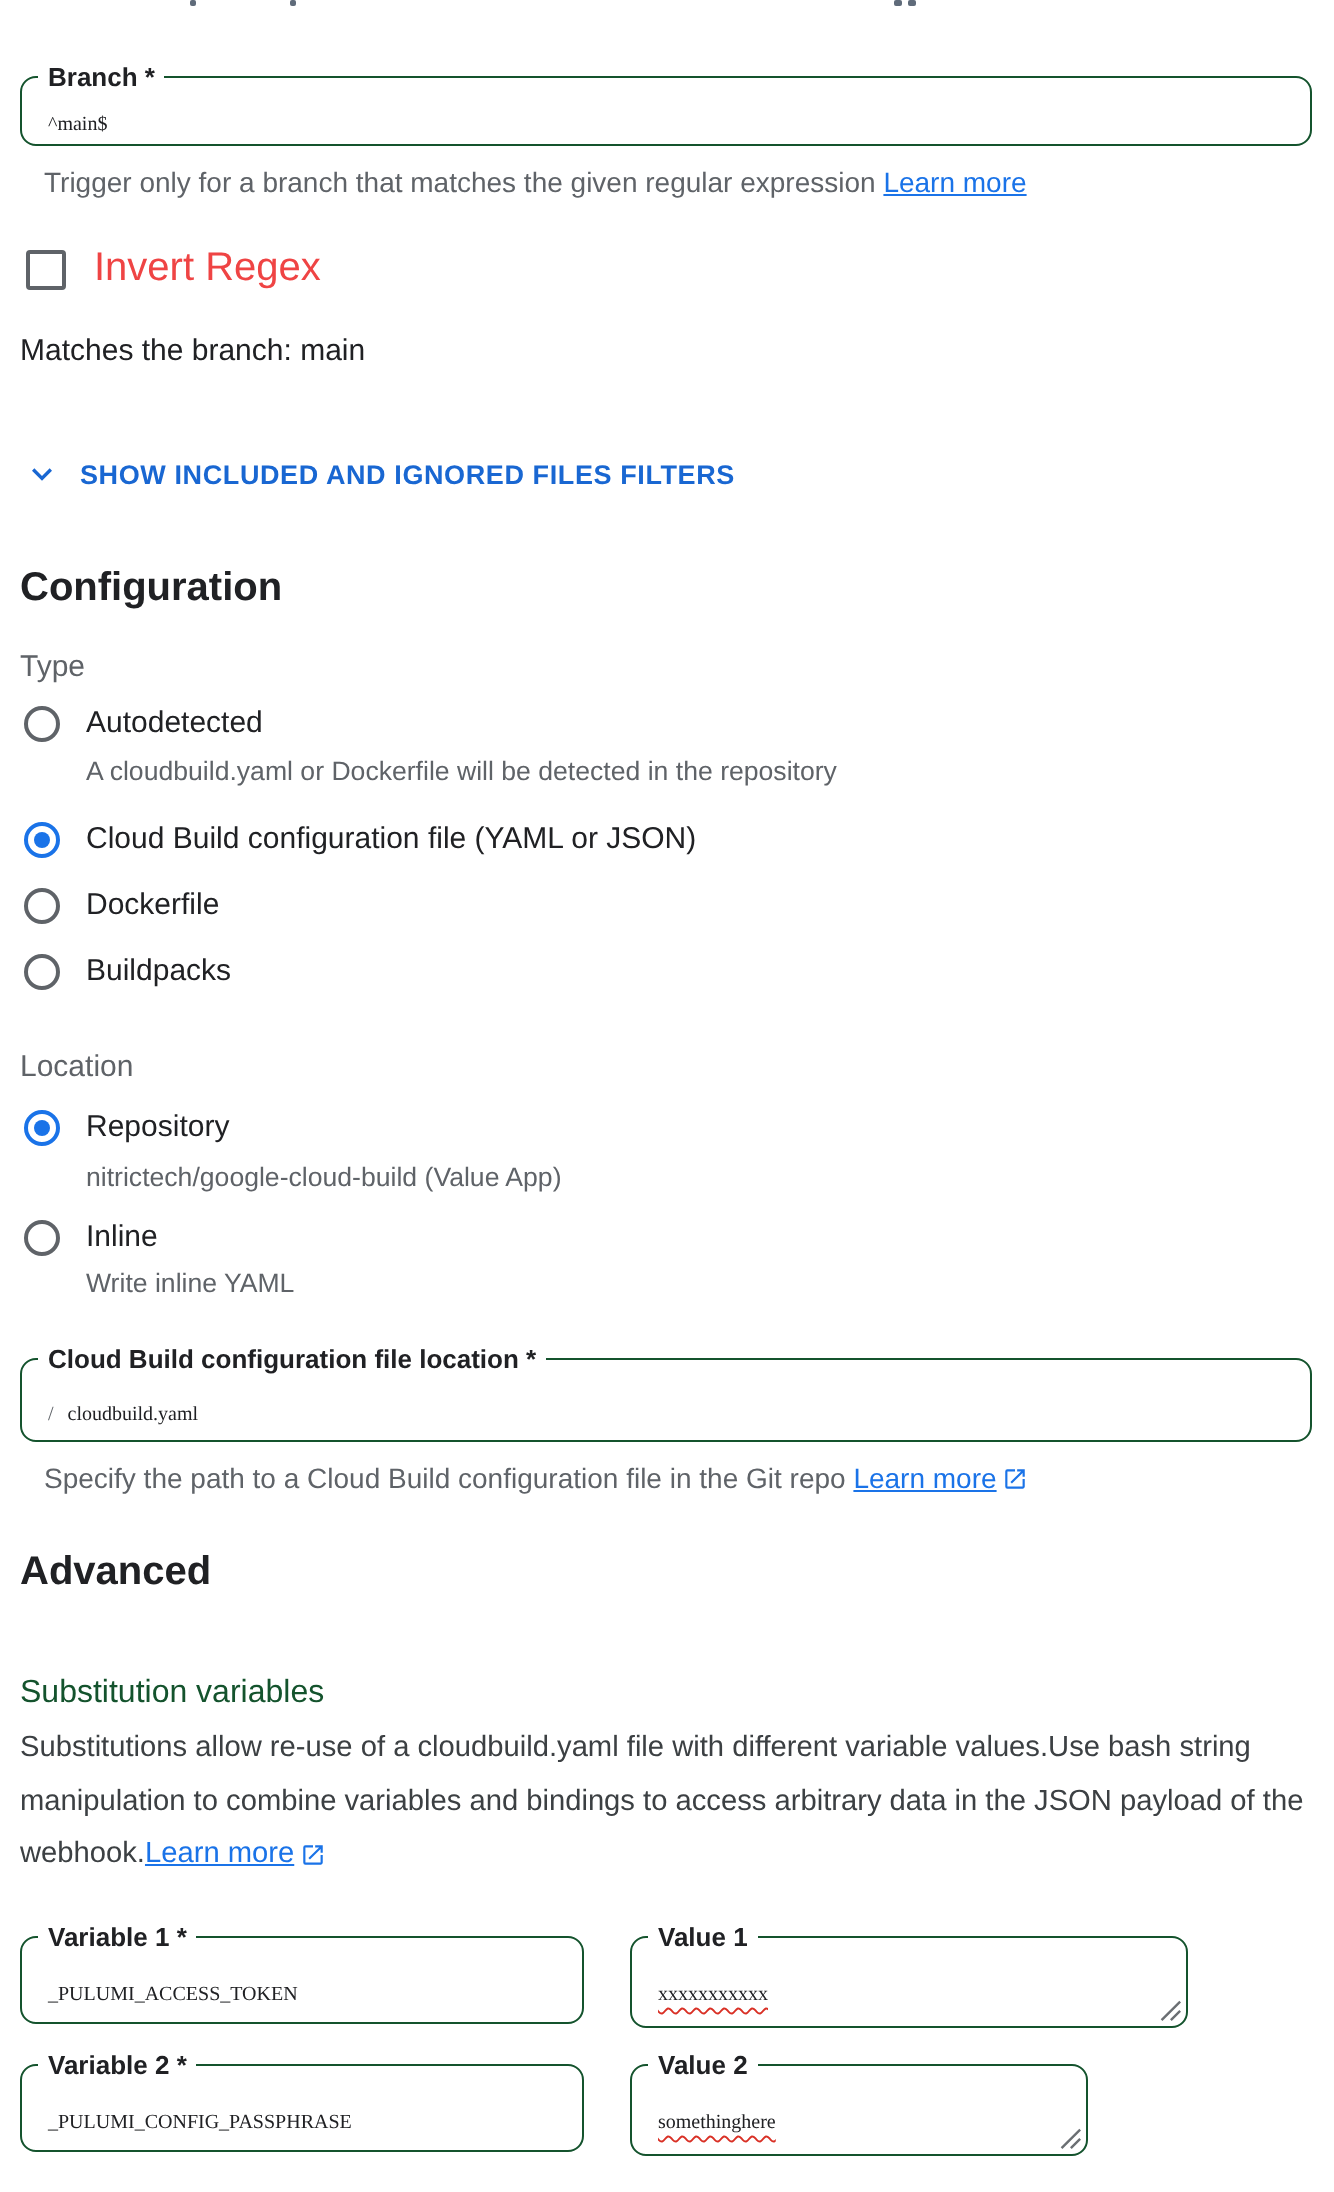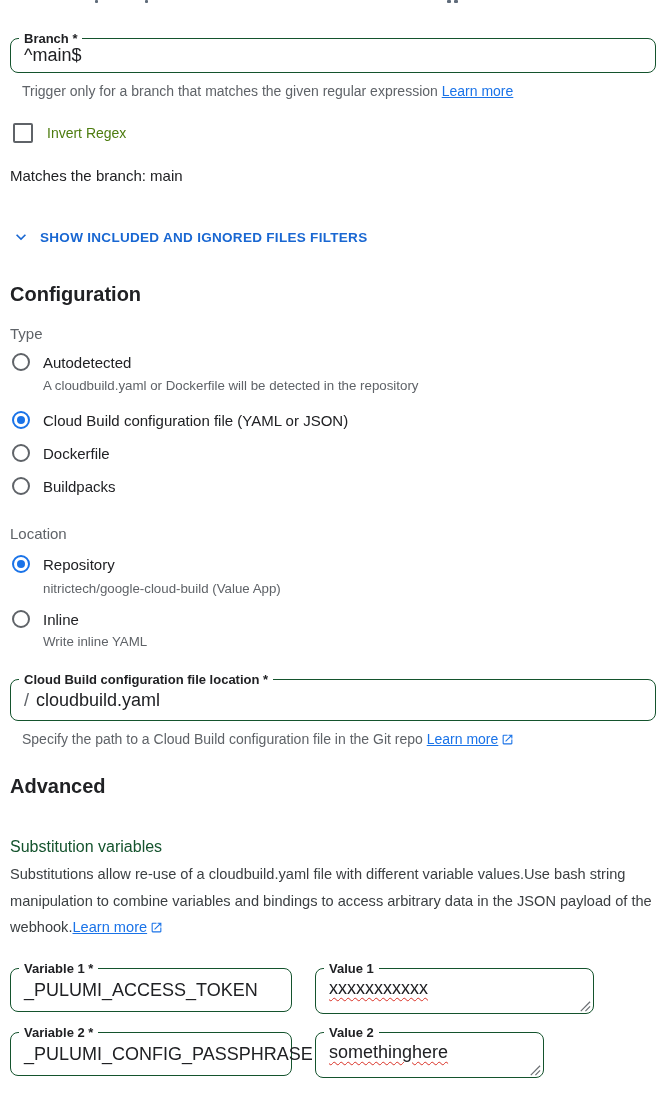--- a/index.html
+++ b/index.html
@@ -6,46 +6,46 @@
   body{width:667px;height:1096px;position:relative;overflow:hidden;
        font-family:"Liberation Sans",sans-serif;color:#202124;}
 
   
   .remnant{position:absolute;top:0;height:3px;background:#5f6b7a;border-radius:1px;}
 
   
   .field{position:absolute;border:1px solid #14532d;border-radius:8px;background:#fff;box-sizing:border-box;}
   .field .flabel{position:absolute;top:-9px;left:8px;background:#fff;padding:0 5px;
                  font-size:13px;font-weight:700;color:#202124;white-space:nowrap;line-height:17px;}
-  .field .fvalue{position:absolute;left:13px;top:0;bottom:0;display:flex;align-items:center;
-                 font-size:18px;color:#202124;white-space:nowrap;}
+  .field .fvalue{position:absolute;left:13px;top:14px;bottom:0;display:flex;align-items:center;
+                 font-size:10px;color:#202124;white-space:nowrap;font-family:Liberation Serif, serif;}
   .field .fvalue .prefix{color:#5f6368;margin-right:7px;}
 
   .helper{position:absolute;font-size:14px;color:#5f6368;white-space:nowrap;}
   .link{color:#1a73e8;text-decoration:underline;cursor:pointer;}
   .extlink{display:inline-flex;align-items:center;gap:3px;}
   .extlink svg{width:13px;height:13px;flex:0 0 auto;}
 
   
   .checkrow{position:absolute;display:flex;align-items:center;gap:14px;}
   .checkbox{width:16px;height:16px;border:2px solid #5f6368;border-radius:2px;background:#fff;box-sizing:content-box;}
-  .checklabel{font-size:14px;color:#4d7c0f;}
+  .checklabel{font-size:20px;color:#ef4444;}
 
   .plain{position:absolute;font-size:15px;color:#202124;}
 
   .toggle{position:absolute;display:flex;align-items:center;gap:9px;cursor:pointer;}
   .toggle .ttext{color:#1967d2;font-size:13.5px;font-weight:700;letter-spacing:.3px;}
   .toggle svg{width:20px;height:20px;}
 
   .h1{position:absolute;font-size:20px;font-weight:700;color:#202124;}
   .h2{position:absolute;font-size:16px;font-weight:400;color:#14532d;}
   .grouplabel{position:absolute;font-size:15px;color:#5f6368;}
 
   
-  .radiorow{position:absolute;display:flex;align-items:center;gap:13px;cursor:pointer;}
+  .radiorow{position:absolute;display:flex;align-items:flex-start;gap:13px;cursor:pointer;}
   .radio{width:18px;height:18px;border:2px solid #5f6368;border-radius:50%;box-sizing:border-box;
          position:relative;flex:0 0 auto;}
   .radio.selected{border-color:#1a73e8;}
   .radio.selected::after{content:"";position:absolute;left:50%;top:50%;transform:translate(-50%,-50%);
          width:8px;height:8px;border-radius:50%;background:#1a73e8;}
   .radiolabel{font-size:15px;color:#202124;white-space:nowrap;}
   .radiodesc{position:absolute;left:43px;font-size:13.3px;color:#5f6368;white-space:nowrap;}
 
   .para{position:absolute;left:10px;width:650px;font-size:14.6px;line-height:26.5px;color:#3c4043;}
 

